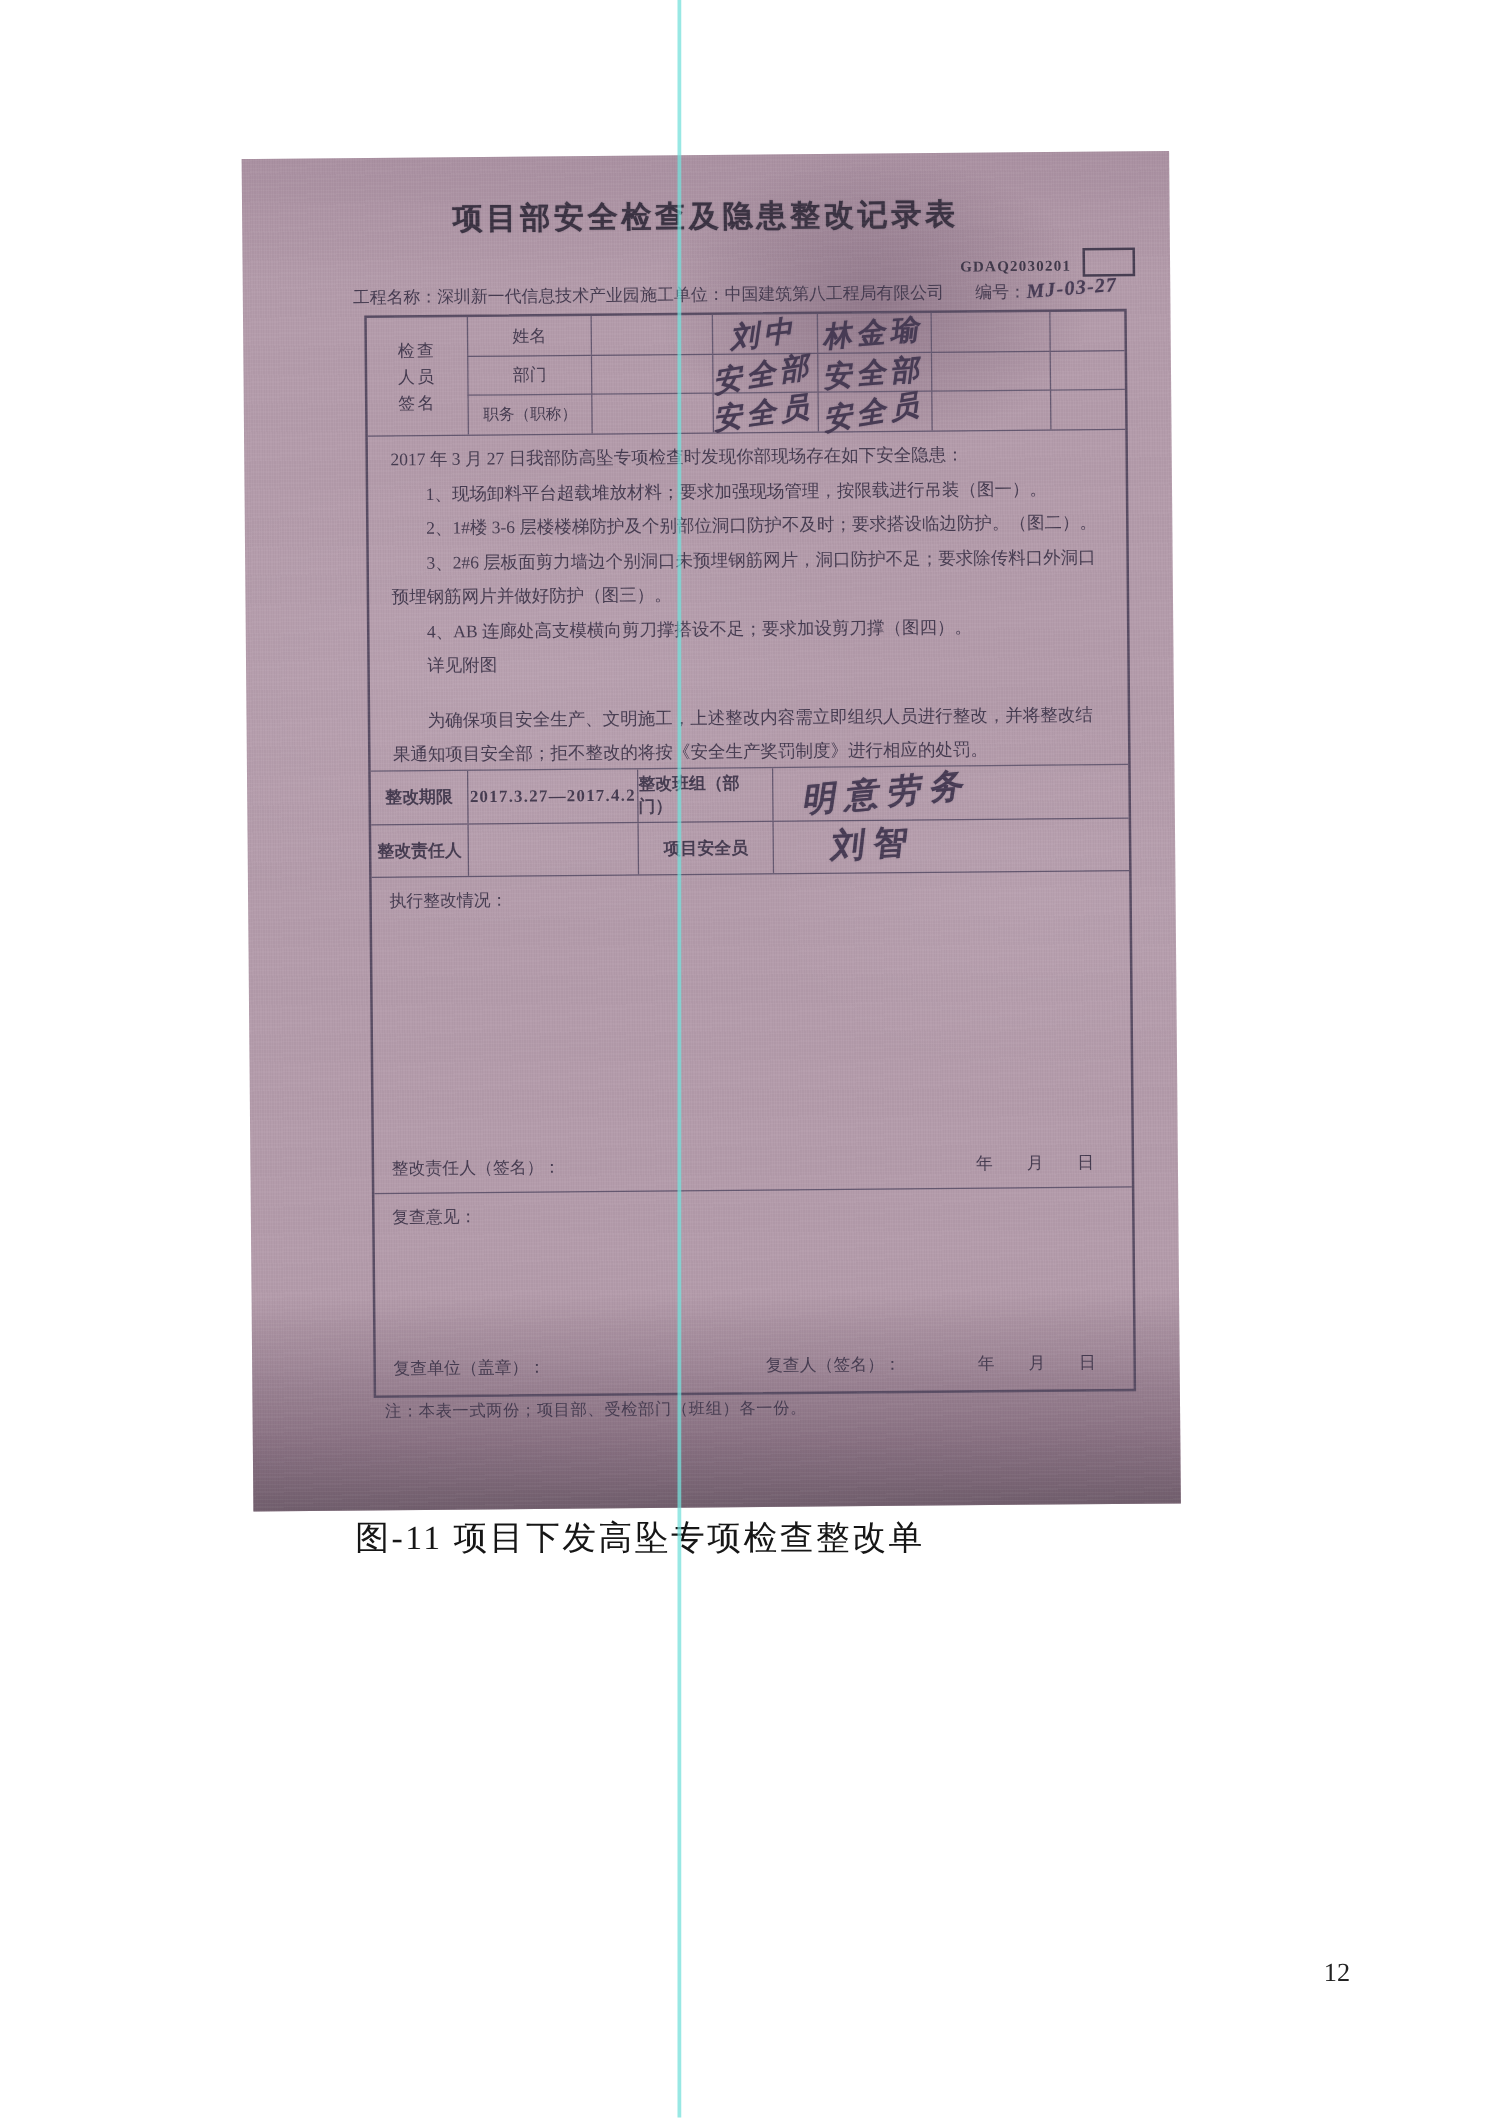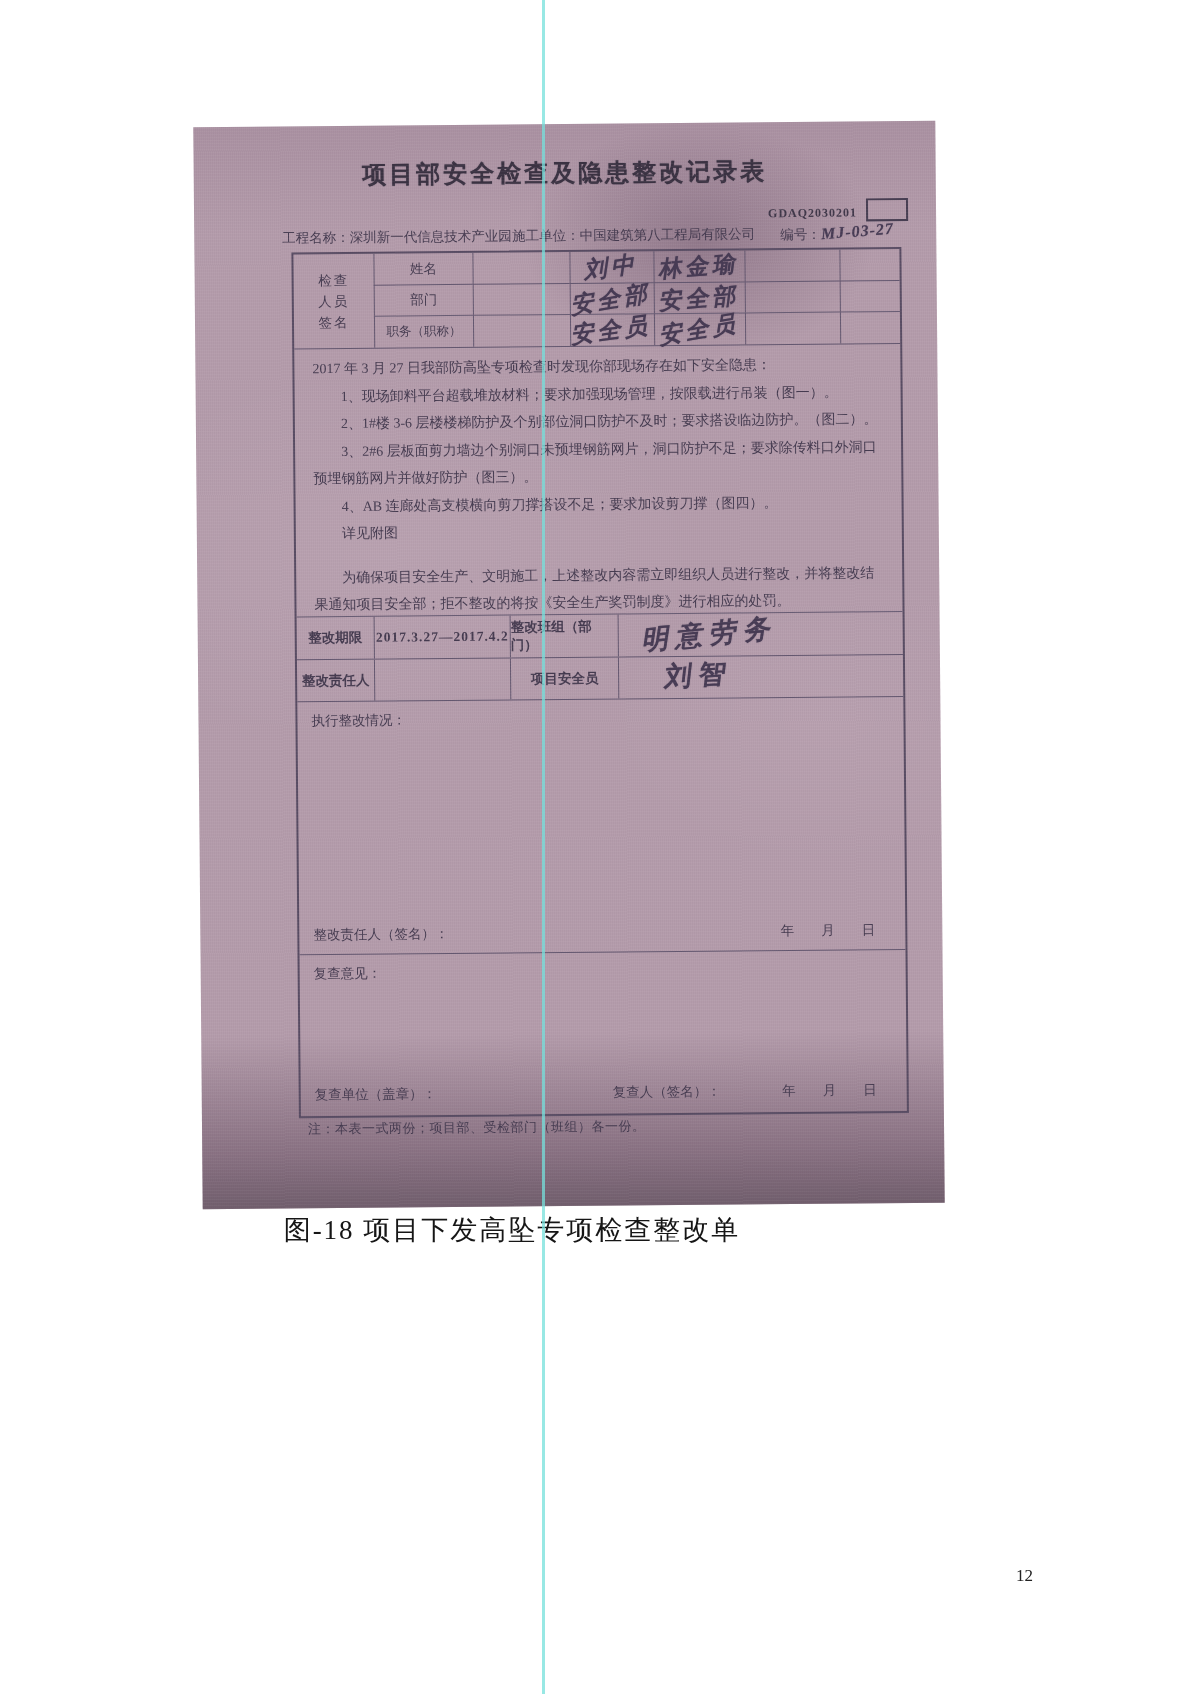--- a/index.html
+++ b/index.html
@@ -102,21 +102,21 @@
   .hw-num{display:inline-block;font-size:16px;font-style:italic;letter-spacing:1px;
     transform:rotate(-4deg) translateY(-2px);}
   .hw-big{display:inline-block;font-size:27px;letter-spacing:7px;}
   .hw-team{position:absolute;left:24px;top:2px;transform:rotate(-5deg) skewX(-14deg);}
   .hw-officer{position:absolute;left:46px;top:0px;transform:rotate(-3deg) skewX(-10deg);}
   
   .caption{
     position:absolute;top:1212px;left:0;width:1024px;text-align:center;
     font-size:27px;letter-spacing:2px;color:#161616;z-index:5;
   }
-  .page-num{position:absolute;left:1016px;top:1566px;font-size:17px;color:#222;}
+  .page-num{position:absolute;left:1059px;top:1566px;font-size:21px;color:#222;}
 </style>
 </head>
 <body>
 
 <div class="scan-line"></div>
 
 <div class="scan">
 
   <div class="doc-title">项目部安全检查及隐患整改记录表</div>
 
@@ -221,14 +221,14 @@
       <span class="review-sign-unit">复查单位（盖章）：</span>
       <span class="review-sign-person">复查人（签名）：</span>
       <span class="review-sign-date">年　　月　　日</span>
     </div>
 
   </div>
 
   <div class="footnote">注：本表一式两份；项目部、受检部门（班组）各一份。</div>
 </div>
 
-<div class="caption">图-18 项目下发高坠专项检查整改单</div>
+<div class="caption">图-11 项目下发高坠专项检查整改单</div>
 <div class="page-num">12</div>
 
 </body></html>

